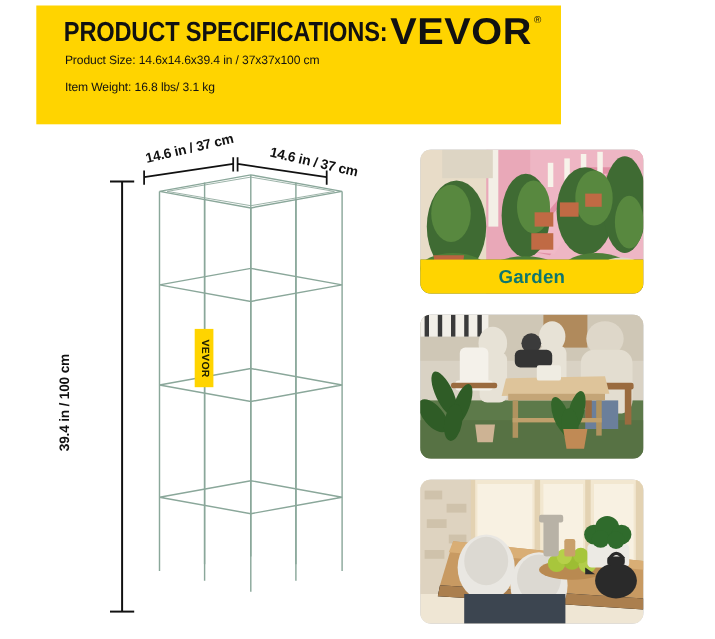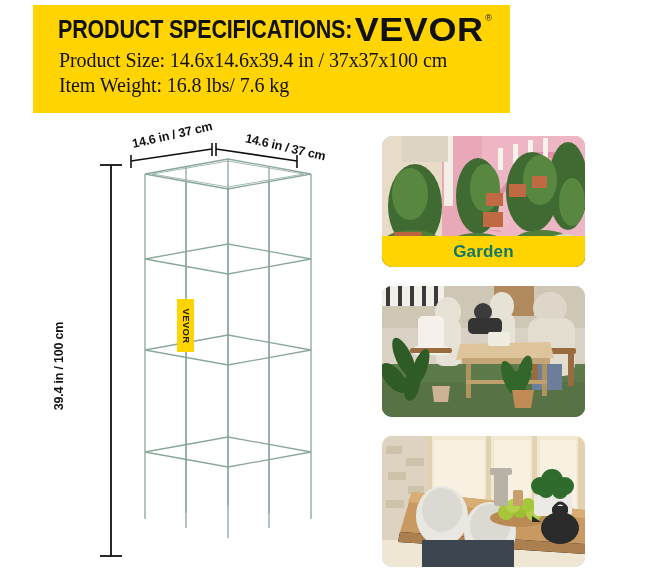--- a/index.html
+++ b/index.html
@@ -60,22 +60,22 @@
   .vevor-reg {
     font-size: 9px;
     color: #111111;
     margin-left: 2px;
     margin-top: 2px;
     line-height: 1;
   }
   .spec-line {
     position: absolute;
     left: 26px;
-    font-family: Liberation Serif, serif;
-    font-size: 20px;
+    font-family: Liberation Sans, sans-serif;
+    font-size: 11px;
     color: #111111;
     white-space: nowrap;
     letter-spacing: -0.1px;
   }
   .spec-line-1 { top: 44px; }
   .spec-line-2 { top: 69px; }
 
   
   .diagram {
     position: absolute;
@@ -182,21 +182,21 @@
 
 <div class="spec-banner">
   <div class="spec-title">PRODUCT SPECIFICATIONS:</div>
 
   <div class="vevor-logo-wrap">
     <span class="vevor-logo">VEVOR</span>
     <span class="vevor-reg">®</span>
   </div>
 
   <div class="spec-line spec-line-1">Product Size: 14.6x14.6x39.4 in / 37x37x100 cm</div>
-  <div class="spec-line spec-line-2">Item Weight: 16.8 lbs/ 7.6 kg</div>
+  <div class="spec-line spec-line-2">Item Weight: 16.8 lbs/ 3.1 kg</div>
 </div>
 
 <div class="diagram">
 
   <svg width="365" height="468" viewBox="0 0 365 468">
     <defs>
       <g id="ring">
 
         <polygon points="0,12 84,0 168,12 84,24" fill="none" stroke="#8aa79a" stroke-width="1.3"></polygon>
       </g>

